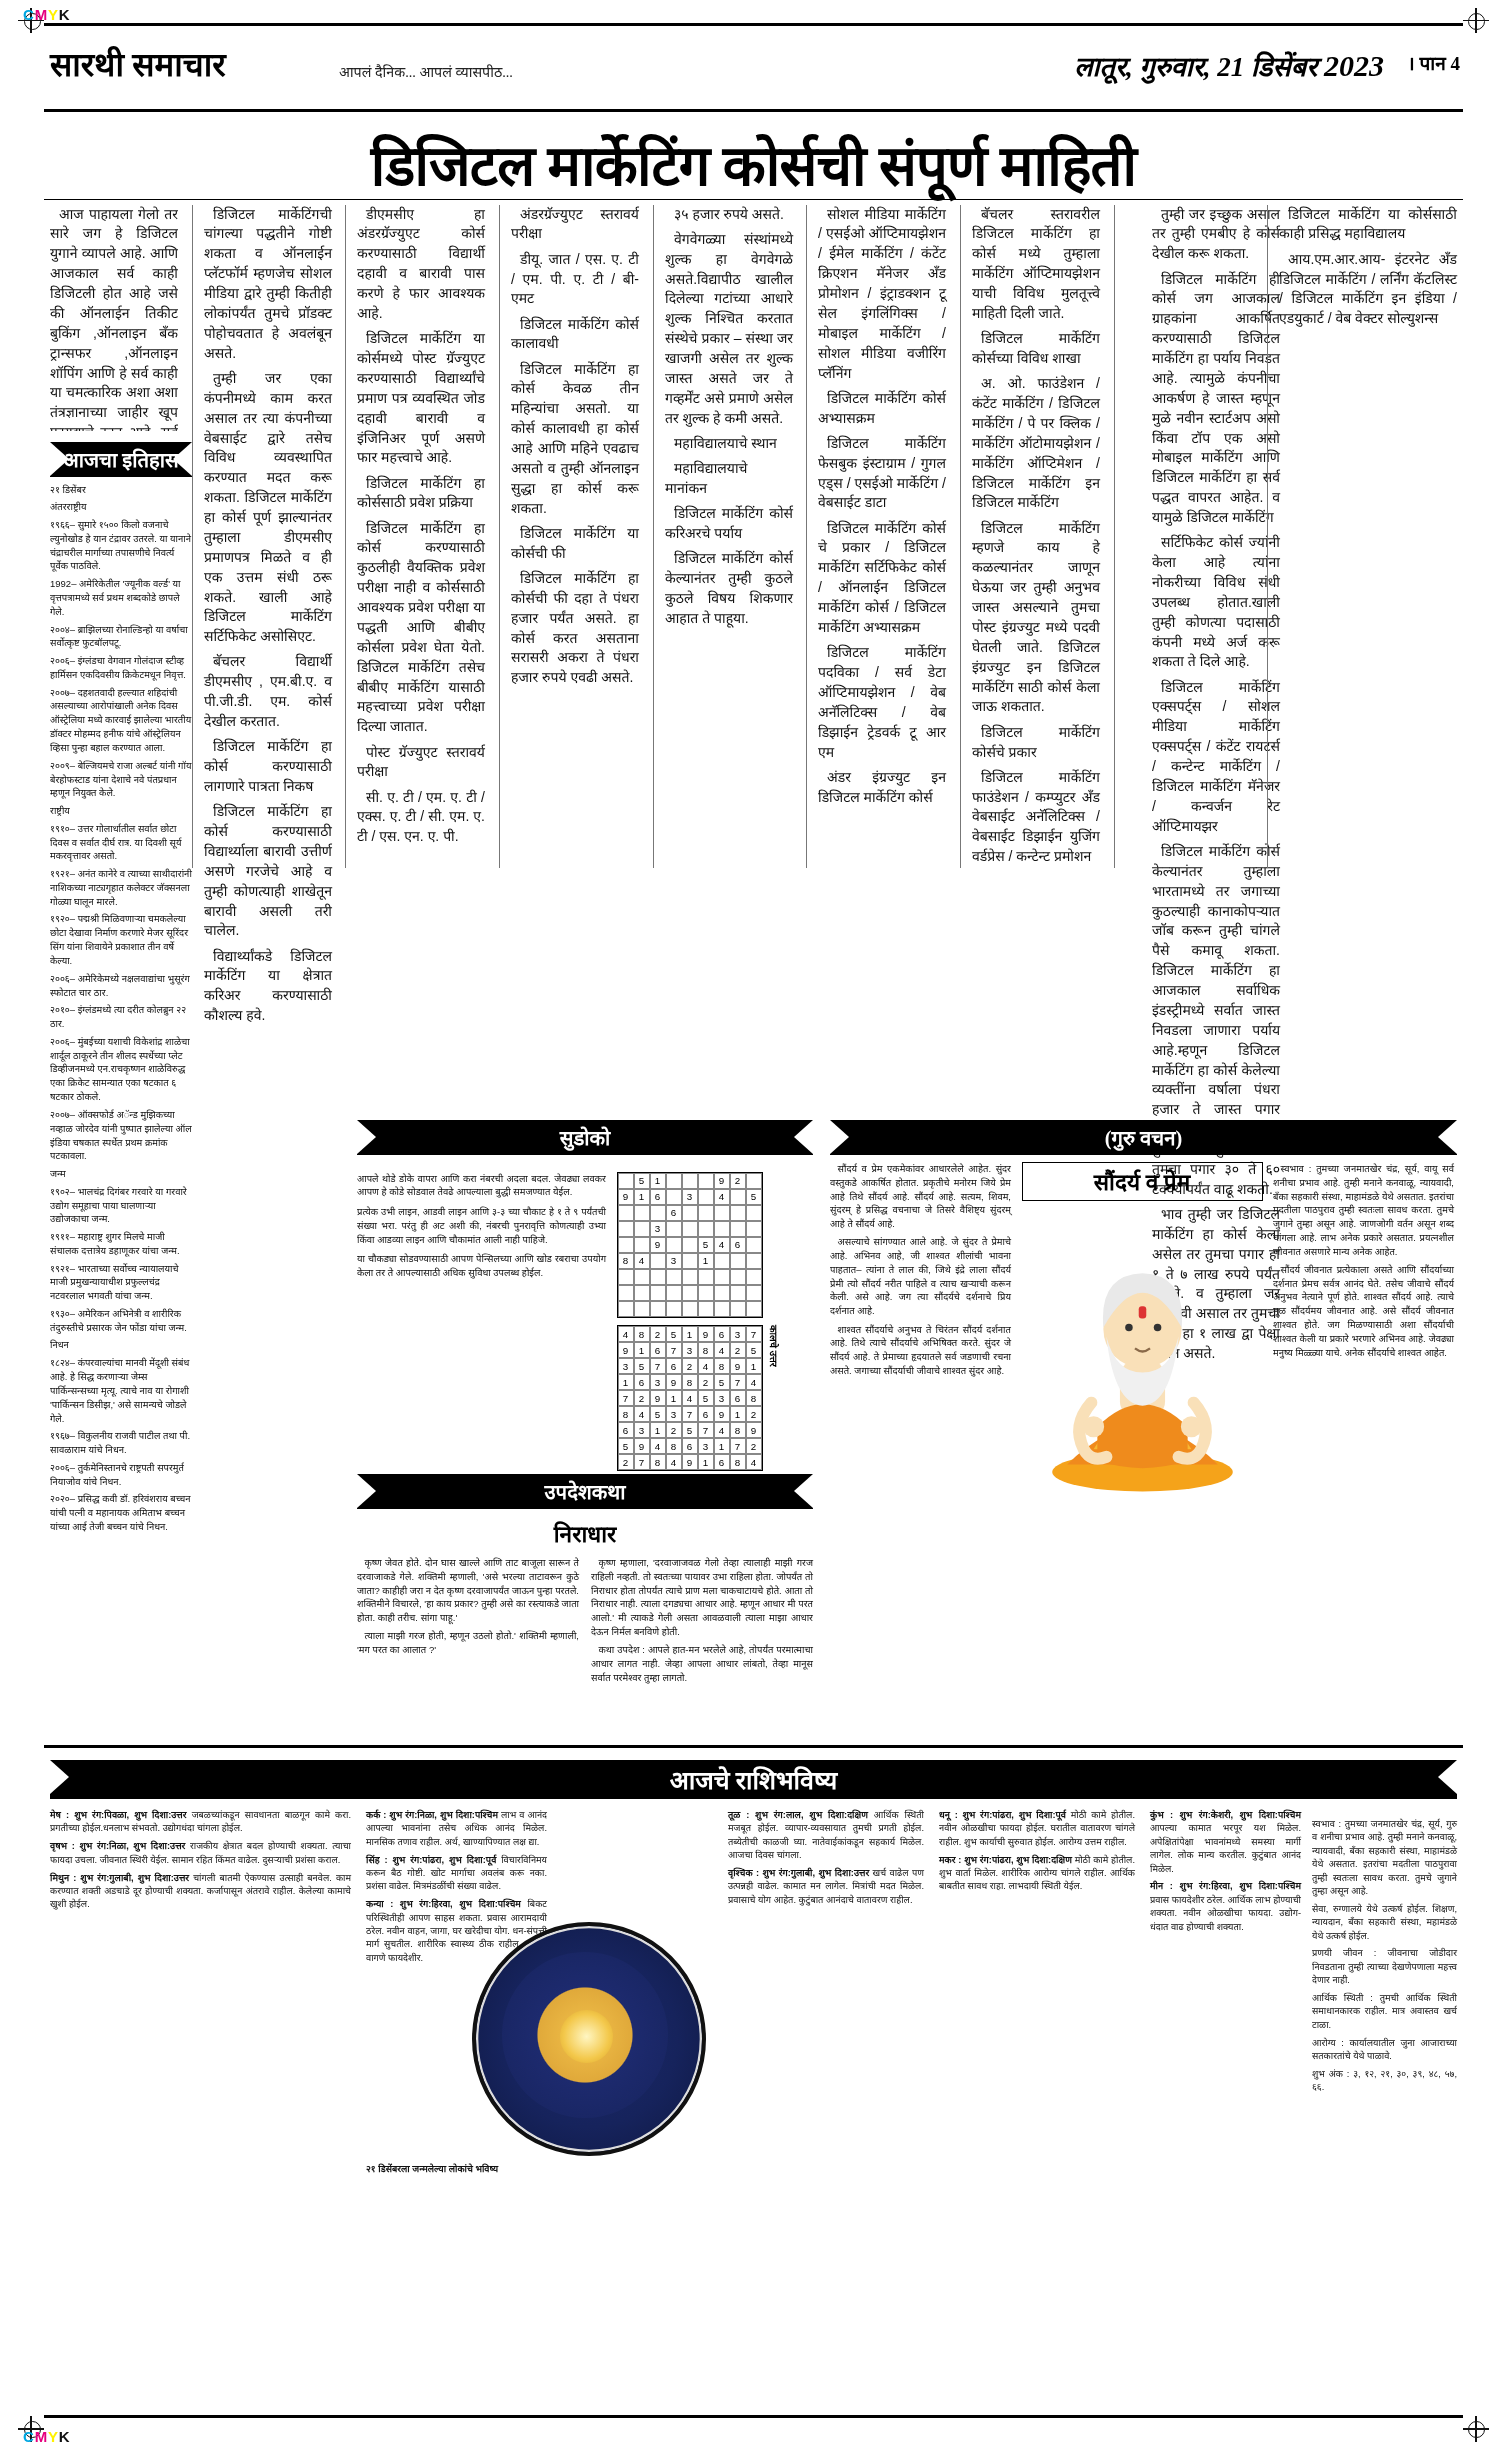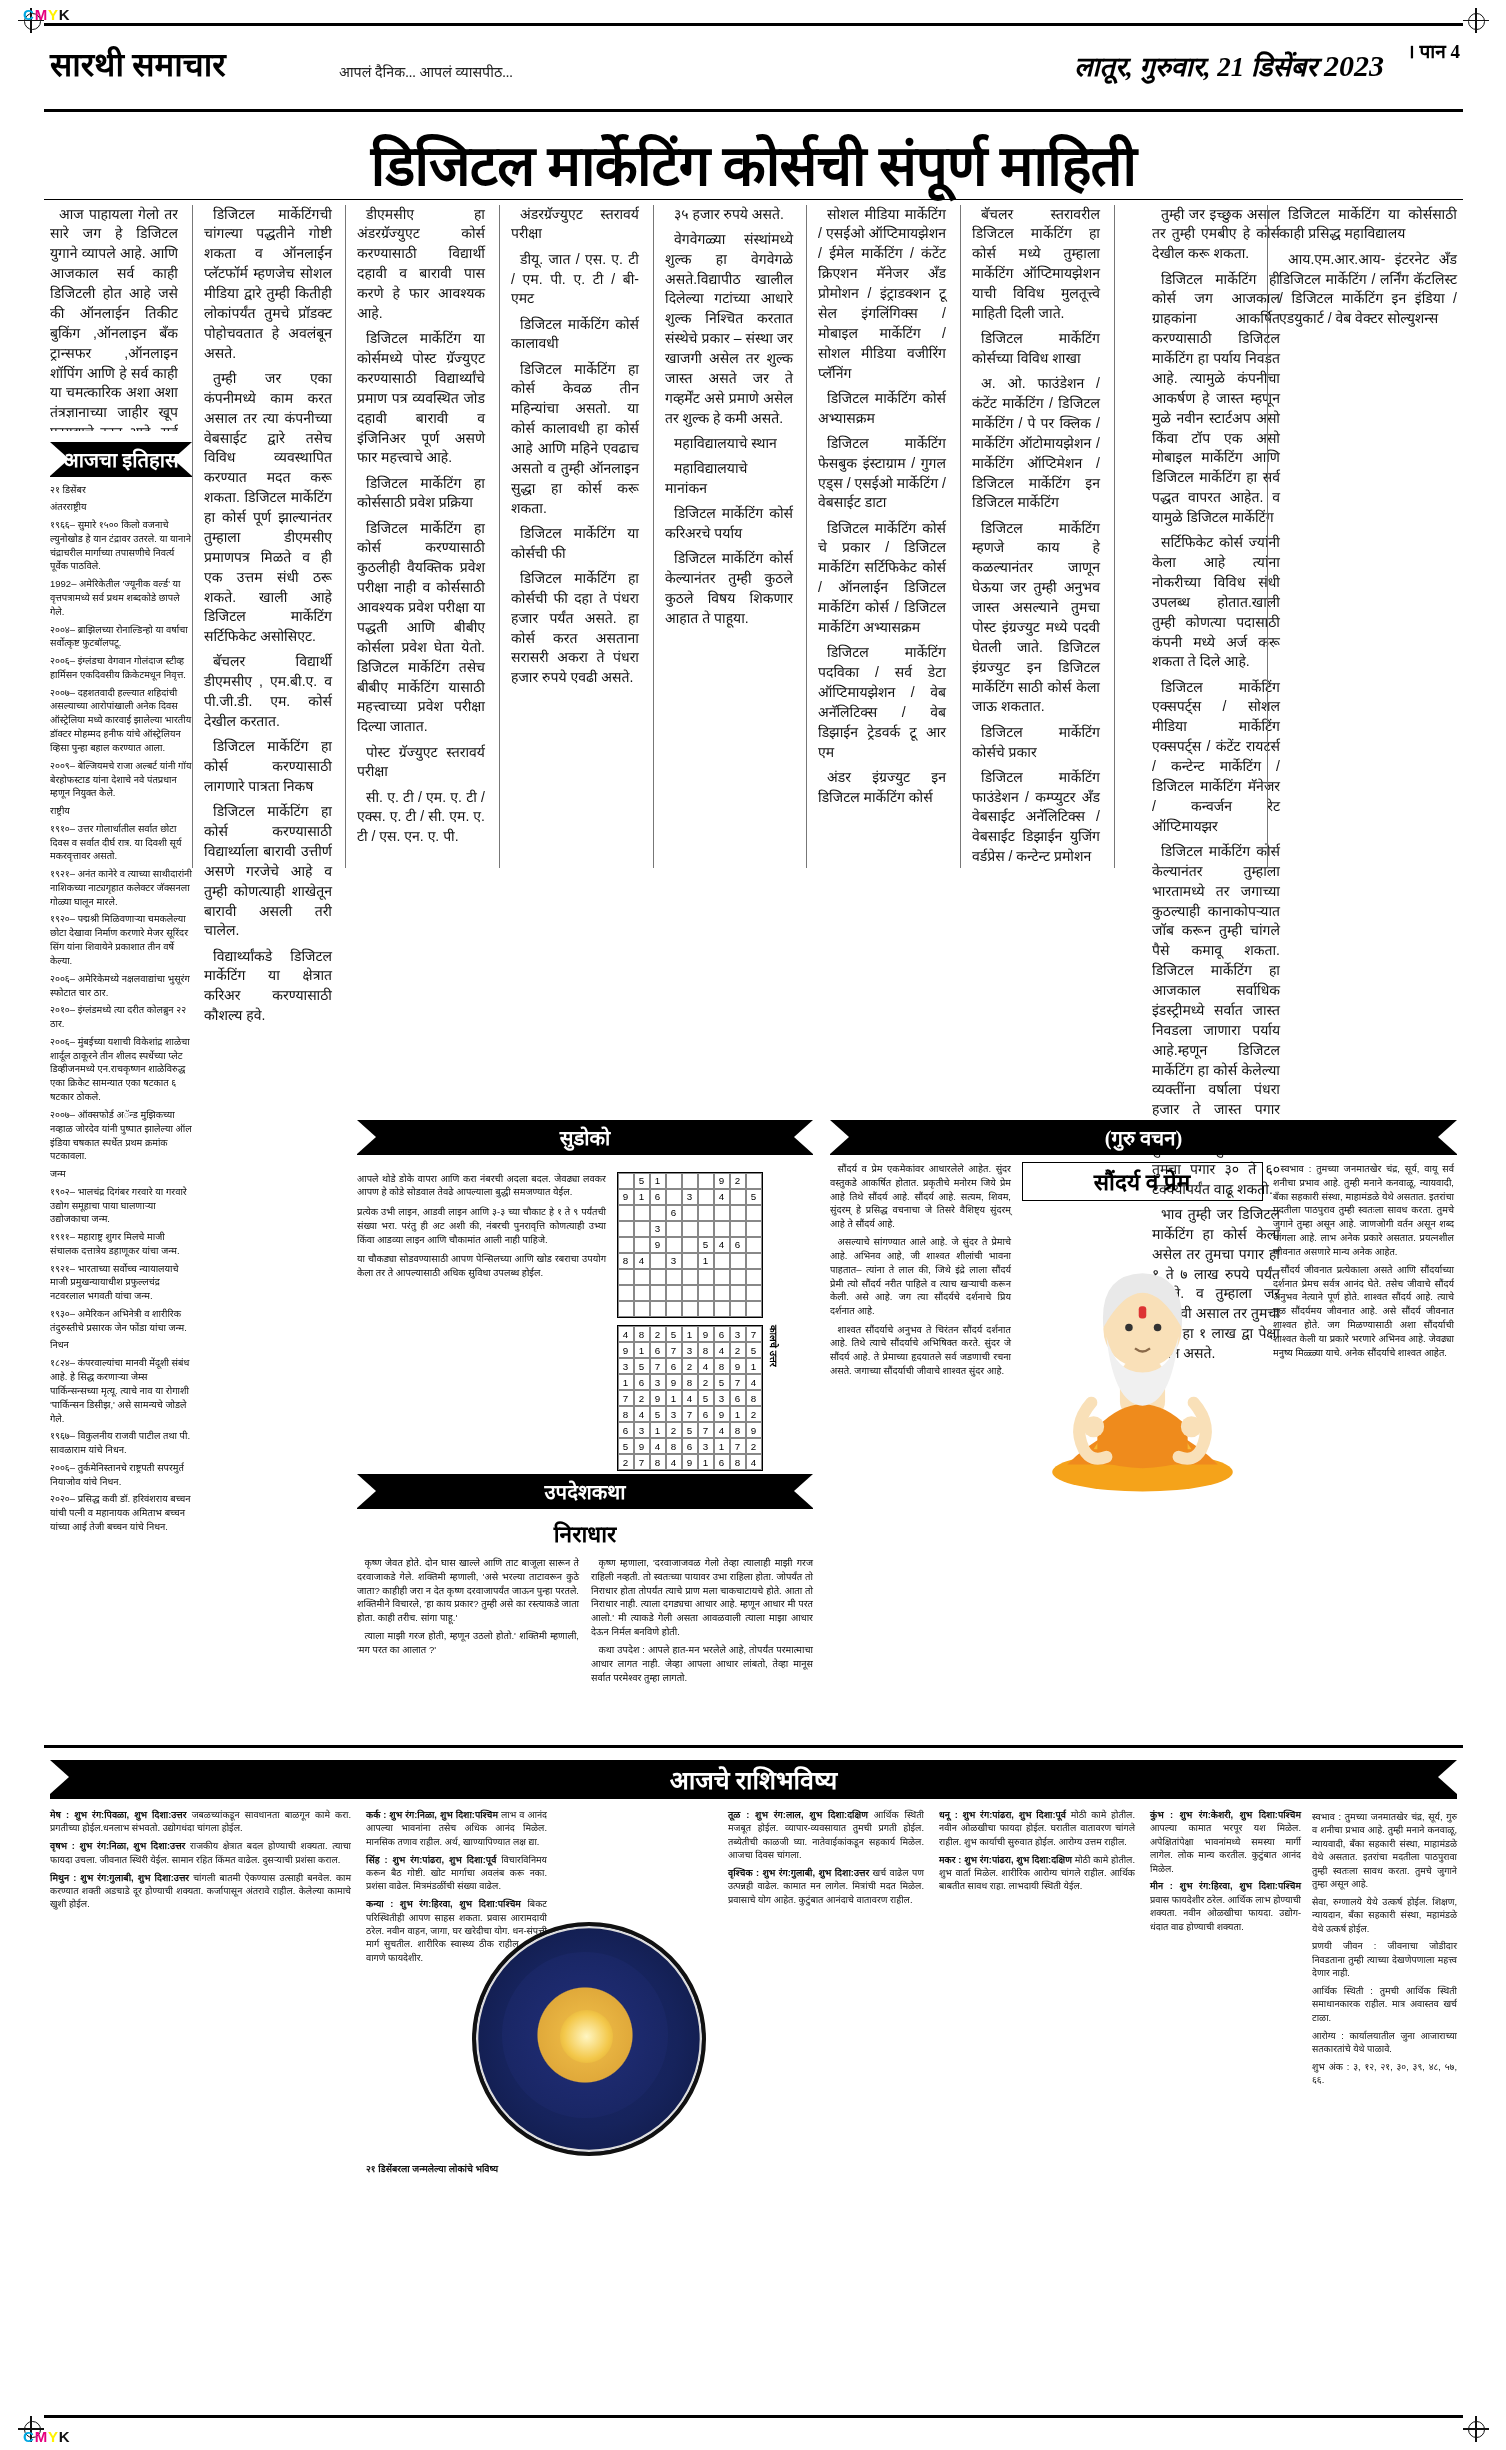--- a/index.html
+++ b/index.html
@@ -22,21 +22,21 @@
   .cmyk span.c{color:#00a7e1;}
   .cmyk span.m{color:#e6007e;}
   .cmyk span.y{color:#fff200;}
 
   
   .masthead{position:absolute;left:0;top:16.6px;width:1419px;height:69px;}
   .mast-title{position:absolute;left:6px;top:4.5px;font-family:"Liberation Serif",serif;font-weight:bold;font-size:33px;letter-spacing:0px;color:#000;}
   .mast-sub{position:absolute;left:295px;top:25.6px;font-size:14.3px;color:#222;font-family:"Liberation Serif",serif;}
   .mast-date{position:absolute;right:79px;top:10.5px;font-family:"Liberation Serif",serif;font-size:27px;font-weight:bold;font-style:italic;color:#000;white-space:nowrap;}
   .mast-year{font-size:30px;}
-  .mast-page{position:absolute;right:3px;top:2px;font-size:19px;font-weight:bold;font-family:"Liberation Serif",serif;}
+  .mast-page{position:absolute;right:3px;top:14px;font-size:19px;font-weight:bold;font-family:"Liberation Serif",serif;}
   .rule-thick{position:absolute;left:0;width:1419px;height:3.8px;background:#000;}
   .rule-thin{position:absolute;left:0;width:1419px;height:1.5px;background:#000;}
 
   
   .headline{
     position:absolute;left:0;top:105px;width:1419px;text-align:center;
     font-family:"Liberation Serif",serif;font-weight:bold;font-size:56px;color:#000;
     letter-spacing:-0.8px;
   }
 
@@ -486,21 +486,21 @@
             <p><b>वृश्चिक : </b><b>शुभ रंग:गुलाबी, शुभ दिशा:उत्तर </b><span>खर्च वाढेल पण उत्पन्नही वाढेल. कामात मन लागेल. मित्रांची मदत मिळेल. प्रवासाचे योग आहेत. कुटुंबात आनंदाचे वातावरण राहील.</span></p>
           </div>
         <div class="rashi-cols" id="rashi-c4" style="position:absolute;left:889px;top:0;width:196px;">
             <p><b>धनू : </b><b>शुभ रंग:पांढरा, शुभ दिशा:पूर्व </b><span>मोठी कामे होतील. नवीन ओळखीचा फायदा होईल. घरातील वातावरण चांगले राहील. शुभ कार्याची सुरुवात होईल. आरोग्य उत्तम राहील.</span></p>
             <p><b>मकर : </b><b>शुभ रंग:पांढरा, शुभ दिशा:दक्षिण </b><span>मोठी कामे होतील. शुभ वार्ता मिळेल. शारीरिक आरोग्य चांगले राहील. आर्थिक बाबतीत सावध राहा. लाभदायी स्थिती येईल.</span></p>
           </div>
         <div class="rashi-cols" id="rashi-c5" style="position:absolute;left:1100px;top:0;width:151px;">
             <p><b>कुंभ : </b><b>शुभ रंग:केशरी, शुभ दिशा:पश्चिम </b><span>आपल्या कामात भरपूर यश मिळेल. अपेक्षितांपेक्षा भावनांमध्ये समस्या मार्गी लागेल. लोक मान्य करतील. कुटुंबात आनंद मिळेल.</span></p>
             <p><b>मीन : </b><b>शुभ रंग:हिरवा, शुभ दिशा:पश्चिम </b><span>प्रवास फायदेशीर ठरेल. आर्थिक लाभ होण्याची शक्यता. नवीन ओळखीचा फायदा. उद्योग-धंदात वाढ होण्याची शक्यता.</span></p>
           </div>
-        <div class="rashi-cols" id="rashi-c6" style="position:absolute;left:1262px;top:2px;width:145px;">
+        <div class="rashi-cols" id="rashi-c6" style="position:absolute;left:1262px;top:9px;width:145px;">
             <p>स्वभाव : तुमच्या जनमातखेर चंद्र, सूर्य, गुरु व शनीचा प्रभाव आहे. तुम्ही मनाने कनवाळू, न्यायवादी, बँका सहकारी संस्था, माहामंडळे येथे असतात. इतरांचा मदतीला पाठपुरावा तुम्ही स्वतःला सावध करता. तुमचे जुगाने तुम्हा असून आहे.</p>
             <p>सेवा, रुग्णालये येथे उत्कर्ष होईल. शिक्षण, न्यायदान, बँका सहकारी संस्था, महामंडळे येथे उत्कर्ष होईल.</p>
             <p>प्रणयी जीवन : जीवनाचा जोडीदार निवडताना तुम्ही त्याच्या देखणेपणाला महत्त्व देणार नाही.</p>
             <p>आर्थिक स्थिती : तुमची आर्थिक स्थिती समाधानकारक राहील. मात्र अवास्तव खर्च टाळा.</p>
             <p>आरोग्य : कार्यालयातील जुना आजाराच्या सतकारतांचे येथे पाळावे.</p>
             <p>शुभ अंक : ३, १२, २१, ३०, ३९, ४८, ५७, ६६.</p>
           </div>
         <div class="rashi-cols" id="rashi-note" style="position:absolute;left:316px;top:354px;width:377px;font-weight:bold;">
             <p>२१ डिसेंबरला जन्मलेल्या लोकांचे भविष्य</p>
           </div>

